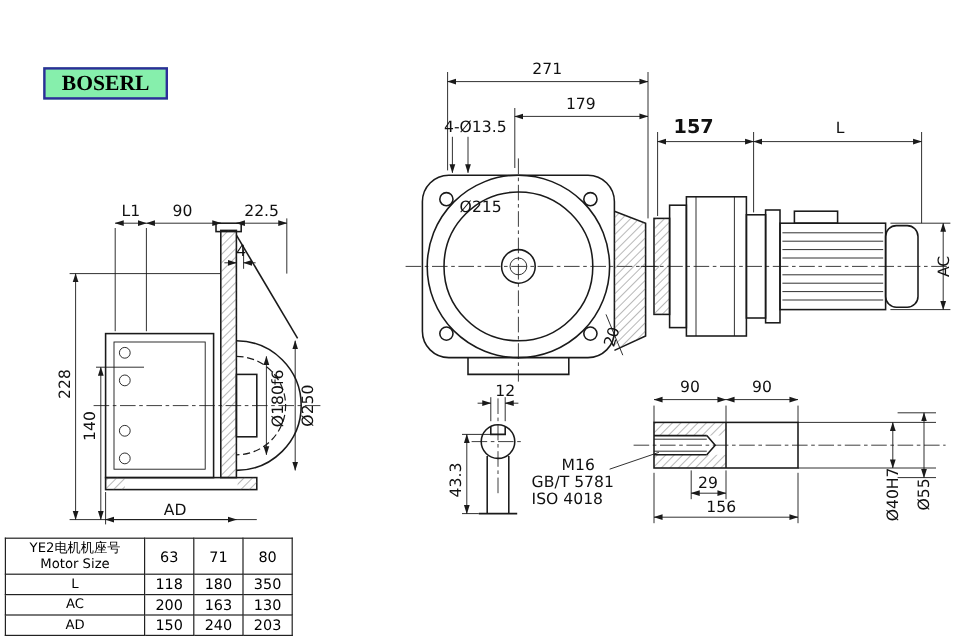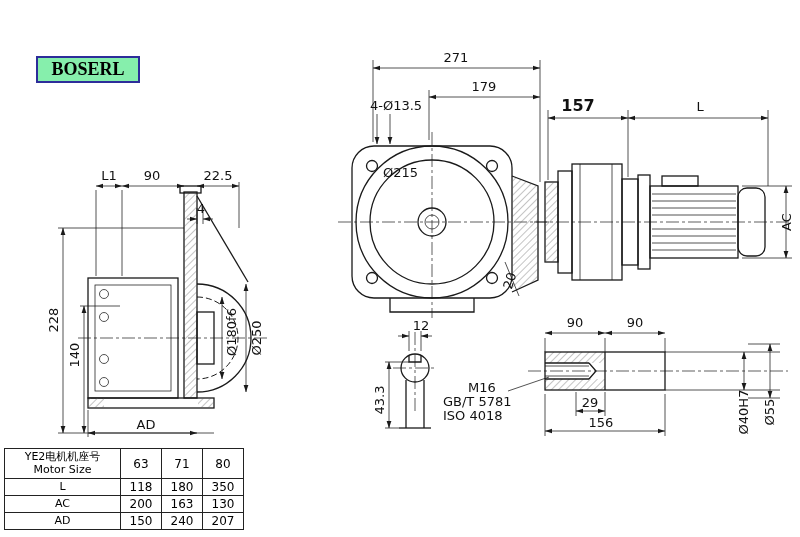--- a/index.html
+++ b/index.html
@@ -256,18 +256,18 @@
       <tr>
         <td class="lbl">AC</td>
         <td>200</td>
         <td>163</td>
         <td>130</td>
       </tr>
       <tr>
         <td class="lbl">AD</td>
         <td>150</td>
         <td>240</td>
-        <td>207</td>
+        <td>203</td>
       </tr>
     </tbody>
   </table>
 
 </div>
 
 </body></html>

